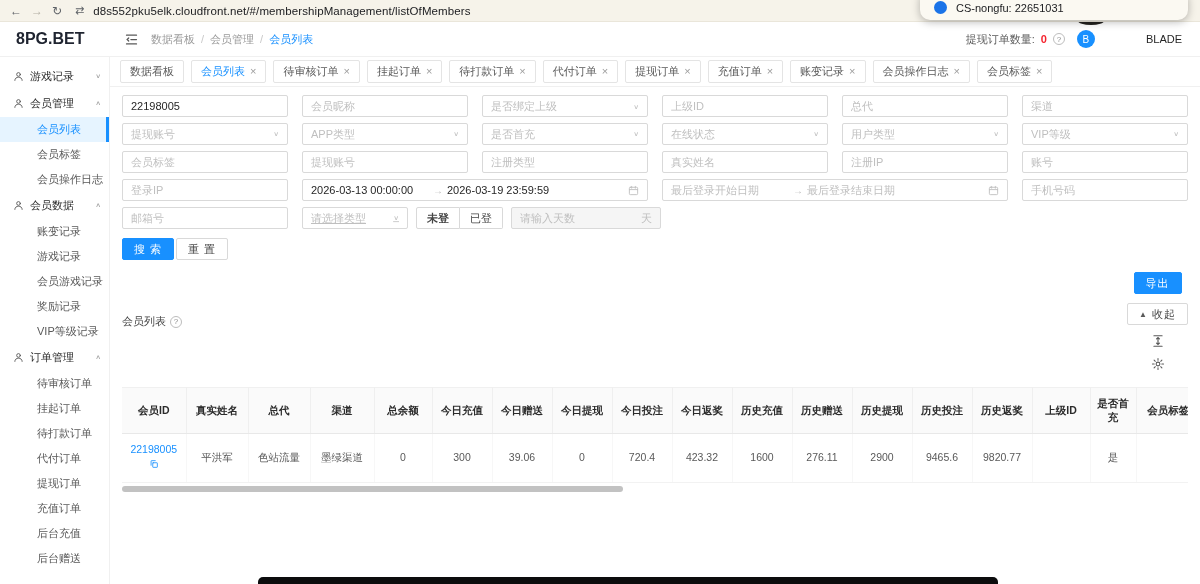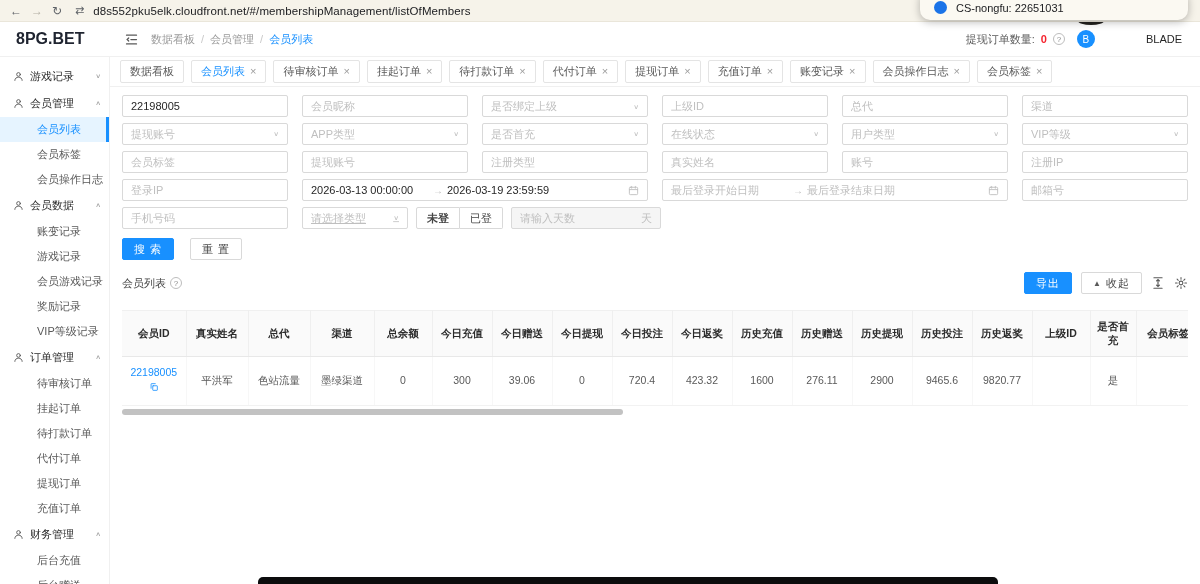--- a/index.html
+++ b/index.html
@@ -91,31 +91,31 @@
   .group-cell{display:flex;gap:8px;align-items:center;}
   .group-cell .f-select{flex:0 0 106px;text-decoration:underline;}
   .btn-group{display:flex;flex:none;}
   .btn-seg{height:22px;padding:0 10px;border:1px solid #d9d9d9;background:#fff;font-size:11px;
     color:#454545;display:flex;align-items:center;cursor:pointer;font-family:inherit;}
   .btn-seg:first-child{border-radius:2px 0 0 2px;font-weight:bold;}
   .btn-seg:last-child{border-radius:0 2px 2px 0;border-left:none;}
   .f-disabled{background:#f5f5f5;flex:0 0 150px;}
   .suffix{color:#bfbfbf;font-size:11px;flex:none;}
 
-  .action-row{margin-top:9px;display:flex;gap:16px;align-items:center;}
+  .action-row{margin-top:9px;display:flex;gap:2px;align-items:center;}
   .btn{height:22px;padding:0 11px;font-size:11px;border-radius:2px;cursor:pointer;
     display:inline-flex;align-items:center;gap:4px;font-family:inherit;}
   .btn-primary{background:var(--primary);border:1px solid var(--primary);color:#fff;letter-spacing:1px;}
   .btn-default{background:#fff;border:1px solid #d9d9d9;color:#454545;letter-spacing:1px;}
 
   
   .table-section{margin-top:12px;}
   .table-header-bar{display:flex;align-items:center;font-size:11px;color:#454545;}
   .table-title{display:flex;align-items:center;gap:4px;}
-  .table-actions{margin-left:auto;display:flex;align-items:center;gap:9px;}
+  .table-actions{margin-left:auto;display:flex;align-items:center;gap:9px;flex-direction:column;}
   .tri-up{font-size:8px;color:#595959;}
   .tool-icon{width:14px;height:14px;color:#595959;cursor:pointer;}
   .tool-icon svg{width:14px;height:14px;display:block;}
   .table-wrap{margin-top:16px;overflow:hidden;width:100%;}
   table{border-collapse:collapse;table-layout:fixed;font-size:10.5px;}
   th{background:#fafafa;border-top:1px solid #f0f0f0;border-bottom:1px solid #e8e8e8;
     border-right:1px solid #efefef;padding:9px 2px;font-weight:600;color:#2b2b2b;text-align:center;
     line-height:1.3;}
   th:last-child{border-right:none;}
   td{padding:9px 2px;text-align:center;color:#595959;border-bottom:1px solid #f2f2f2;
@@ -254,30 +254,20 @@
       </div>
       <div class="menu-item">
         <span>代付订单</span>
       </div>
       <div class="menu-item">
         <span>提现订单</span>
       </div>
       <div class="menu-item">
         <span>充值订单</span>
       </div>
-      <div class="menu-group">
-        <span class="g-ic">
-          <svg viewBox="0 0 24 24" fill="none" stroke="currentColor" stroke-width="2" stroke-linecap="round">
-            <circle cx="12" cy="7.5" r="4"></circle>
-            <path d="M4 20.5c0-4.4 3.6-7 8-7s8 2.6 8 7"></path>
-          </svg>
-        </span>
-        <span>财务管理</span>
-        <span class="menu-chevron">∧</span>
-      </div>
       <div class="menu-item">
         <span>后台充值</span>
       </div>
       <div class="menu-item">
         <span>后台赠送</span>
       </div>
     </div>
 
   <div class="main">
     <div class="tabs-bar" id="tabs-bar">
@@ -377,24 +367,24 @@
           <div class="f-box cell">
             <input placeholder="提现账号" style="">
           </div>
           <div class="f-box cell">
             <input placeholder="注册类型" style="">
           </div>
           <div class="f-box cell">
             <input placeholder="真实姓名" style="">
           </div>
           <div class="f-box cell">
+            <input placeholder="注册IP" style="">
+          </div>
+          <div class="f-box cell">
             <input placeholder="账号" style="">
-          </div>
-          <div class="f-box cell">
-            <input placeholder="注册IP" style="">
           </div>
           <div class="f-box cell">
             <input placeholder="登录IP" style="">
           </div>
           <div class="f-box f-range cell span2">
             <input class="r-in start" value="2026-03-13 00:00:00" style="">
             <span class="range-sep">→</span>
             <input class="r-in" value="2026-03-19 23:59:59" style="">
             <span class="cal-ic">
               <svg viewBox="0 0 24 24" fill="none" stroke="currentColor" stroke-width="2" stroke-linecap="round">
@@ -408,24 +398,24 @@
             <span class="range-sep">→</span>
             <input class="r-in" placeholder="最后登录结束日期" style="">
             <span class="cal-ic">
               <svg viewBox="0 0 24 24" fill="none" stroke="currentColor" stroke-width="2" stroke-linecap="round">
                 <rect x="3" y="5" width="18" height="16" rx="2"></rect>
                 <path d="M3 10h18M8 3v4M16 3v4"></path>
               </svg>
             </span>
           </div>
           <div class="f-box cell">
+            <input placeholder="手机号码" style="">
+          </div>
+          <div class="f-box cell">
             <input placeholder="邮箱号" style="">
-          </div>
-          <div class="f-box cell">
-            <input placeholder="手机号码" style="">
           </div>
           <div class="group-cell cell span2">
             <div class="f-box f-select">
               <span>请选择类型</span>
               <span class="sel-caret">∨</span>
             </div>
             <div class="btn-group">
               <button class="btn-seg">未登</button>
               <button class="btn-seg">已登</button>
             </div>

